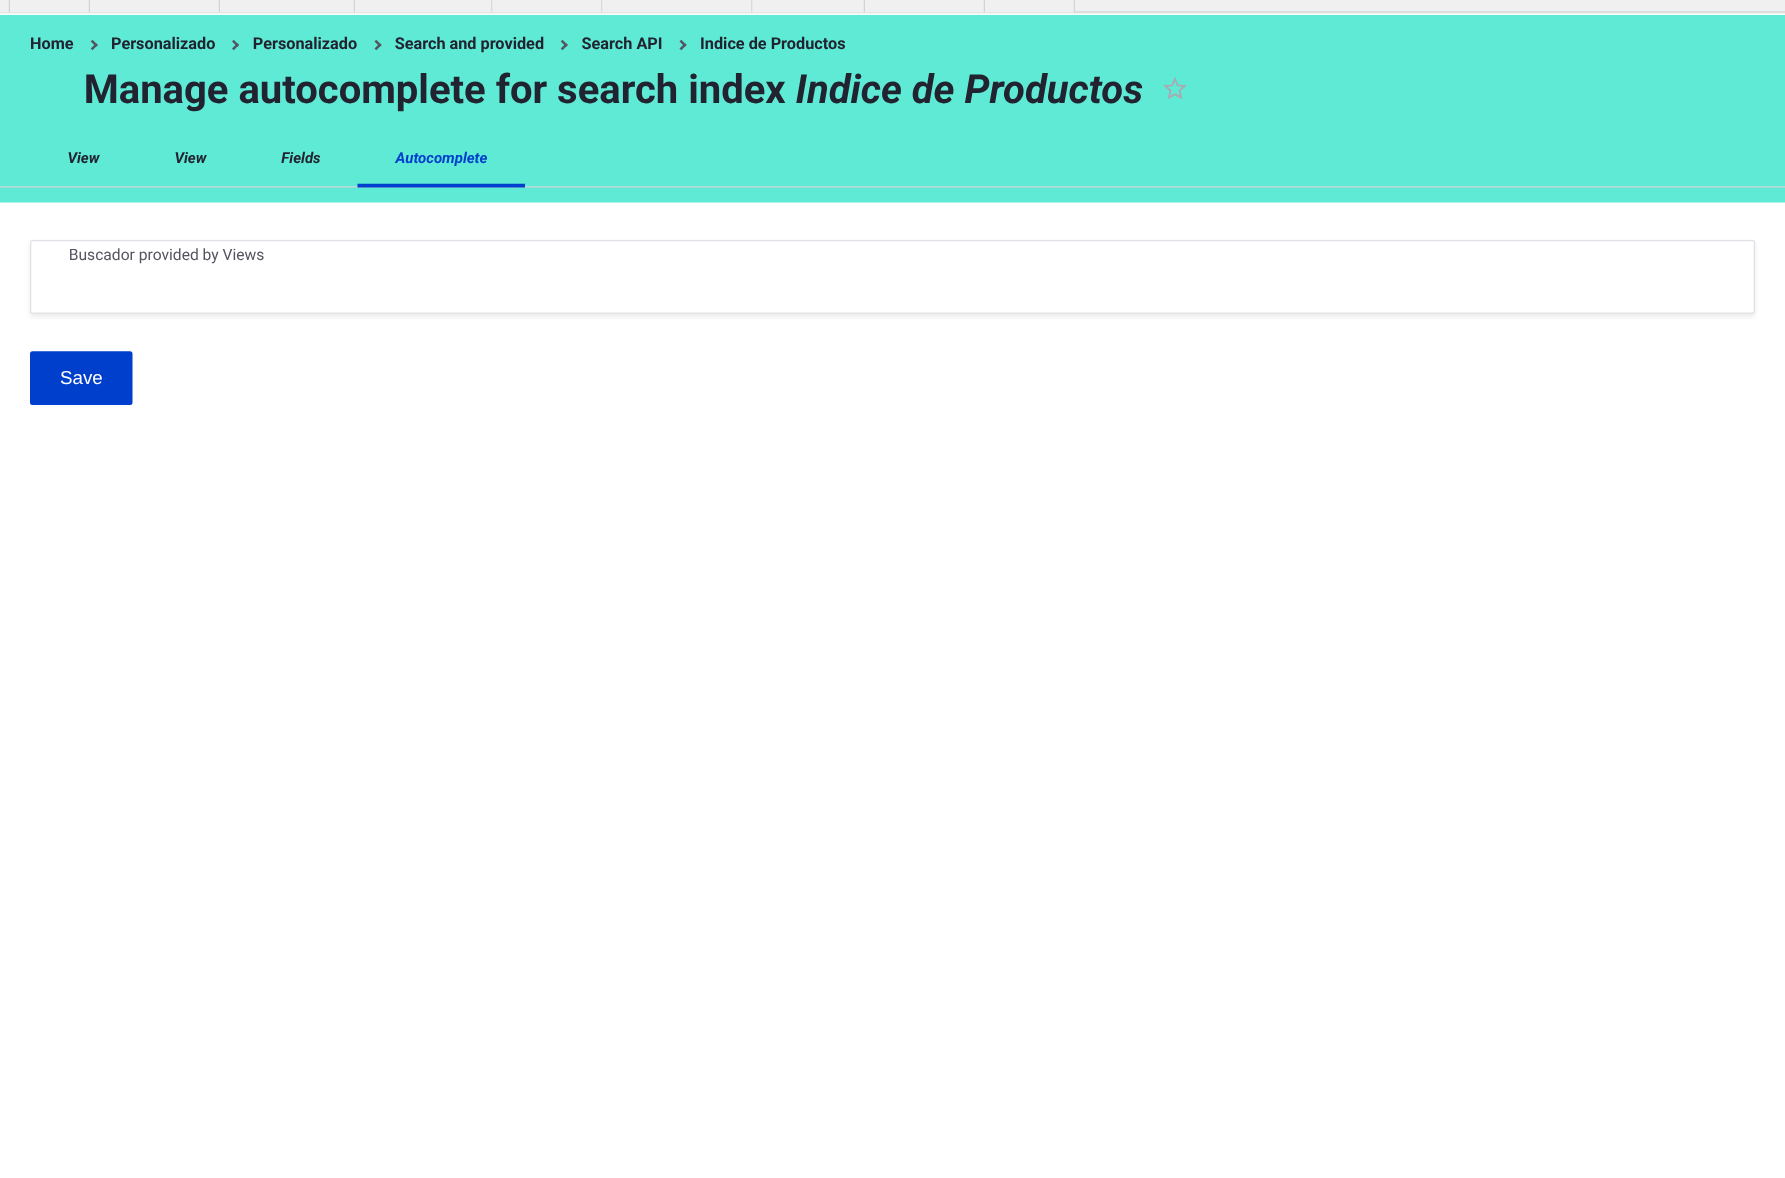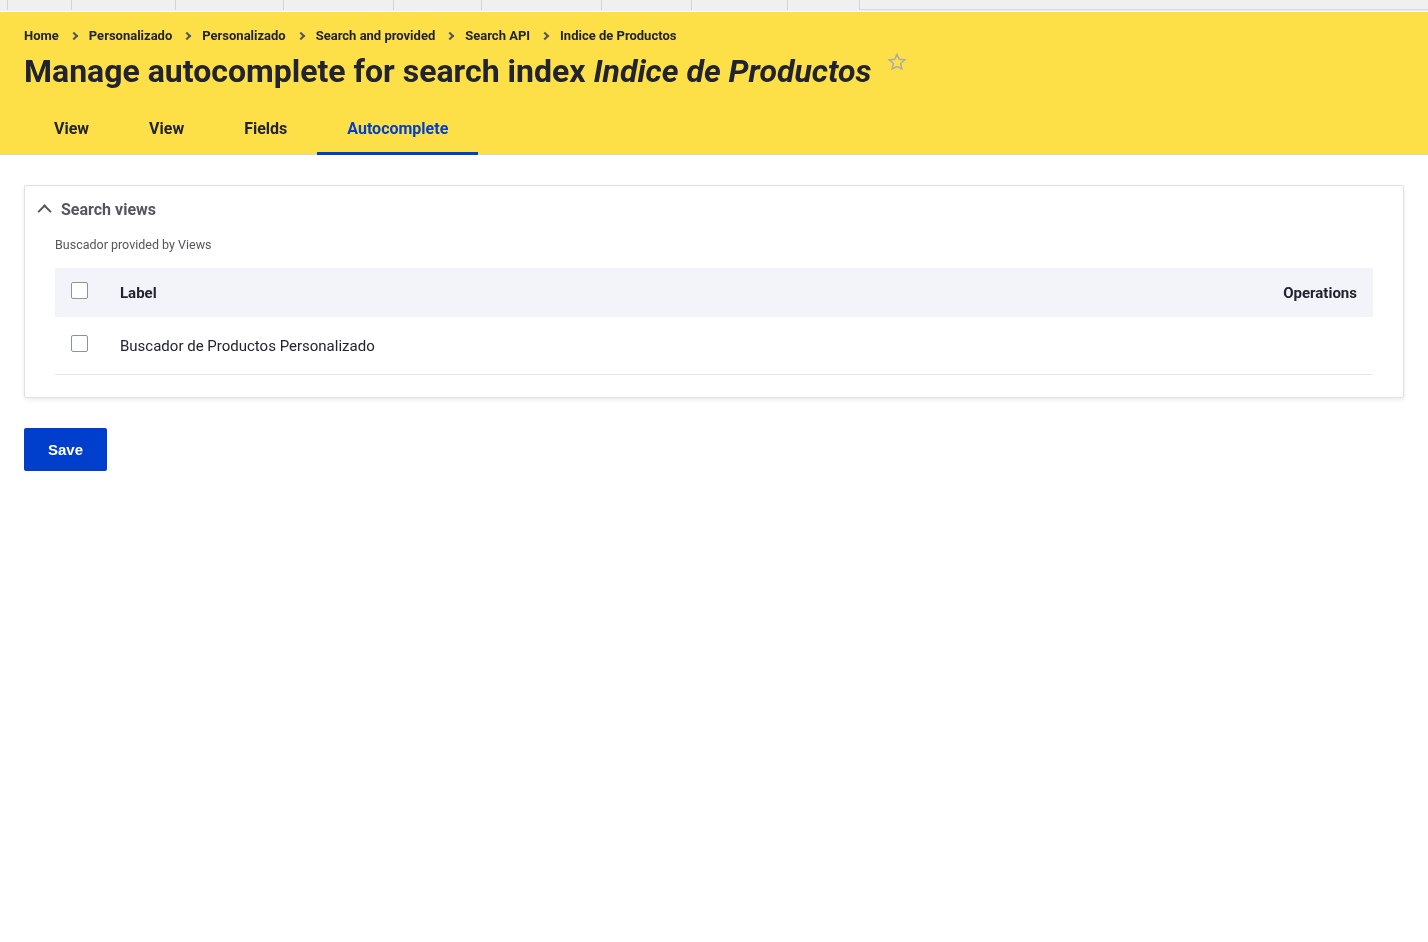--- a/index.html
+++ b/index.html
@@ -27,22 +27,22 @@
       align-items: center;
       background: #f0f0f0;
     }
     .toolbar-shadow {
       height: 2px;
       background: linear-gradient(to bottom, rgba(0,0,0,0.08), rgba(0,0,0,0));
     }
 
     
     .region-header {
-      background: #fde047;
-      padding-bottom: 0;
+      background: #5eead4;
+      padding-bottom: 12px;
     }
 
     .breadcrumb {
       display: flex;
       align-items: center;
       flex-wrap: wrap;
       padding: 16px 24px 6px 24px;
       font-size: 13px;
       font-weight: 700;
       color: #222330;
@@ -56,40 +56,42 @@
       margin: 0 12px;
       display: inline-block;
     }
 
     .page-title {
       padding: 2px 24px 14px 24px;
       font-size: 32px;
       font-weight: 700;
       line-height: 1.25;
       display: flex;
-      align-items: flex-start;
+      align-items: center;
       gap: 14px;
+      margin-left: 43px;
     }
     .page-title em { font-style: italic; }
     .star-icon { width: 22px; height: 22px; flex-shrink: 0; }
 
     
     .tabs {
       display: flex;
       padding: 0 24px;
       border-bottom: 1px solid #d4d4d8;
     }
     .tab {
       padding: 14px 30px 14px 30px;
-      font-size: 16px;
+      font-size: 12px;
       font-weight: 700;
       color: #222330;
       cursor: pointer;
       border-bottom: 3px solid transparent;
       margin-bottom: -1px;
+      font-style: italic;
     }
     .tab.active {
       color: #003ecc;
       border-bottom-color: #003ecc;
       text-align: center;
     }
 
     
     .content {
       padding: 30px 24px;
@@ -158,21 +160,21 @@
       cursor: pointer;
     }
 
     
     .actions { padding-top: 30px; }
     .btn-primary {
       background: #003ecc;
       color: #fff;
       border: none;
       font-size: 15px;
-      font-weight: 700;
+      font-weight: 400;
       padding: 13px 24px;
       border-radius: 2px;
       cursor: pointer;
     }
   </style>
 </head>
 <body>
 
 <div class="toolbar">
   <div class="toolbar-section" style="width:8px;"></div>
@@ -218,47 +220,23 @@
     <div class="tab">View</div>
     <div class="tab">Fields</div>
     <div class="tab active">Autocomplete</div>
   </div>
 
 </div>
 
 <div class="content">
 
   <section class="details">
-    <div class="details-summary">
-      <span class="chevron-up"></span>
-      <span>Search views</span>
-    </div>
     <div class="details-body">
       <div class="details-desc">Buscador provided by Views</div>
 
-      <table class="table">
-        <thead>
-          <tr>
-            <th class="col-check">
-              <span class="checkbox"></span>
-            </th>
-            <th>Label</th>
-            <th class="ops">Operations</th>
-          </tr>
-        </thead>
-        <tbody>
-          <tr>
-            <td class="col-check">
-              <span class="checkbox"></span>
-            </td>
-            <td>Buscador de Productos Personalizado</td>
-            <td class="ops"></td>
-          </tr>
-        </tbody>
-      </table>
     </div>
   </section>
 
   <div class="actions">
     <button class="btn-primary">Save</button>
   </div>
 
 </div>
 
 </body></html>

